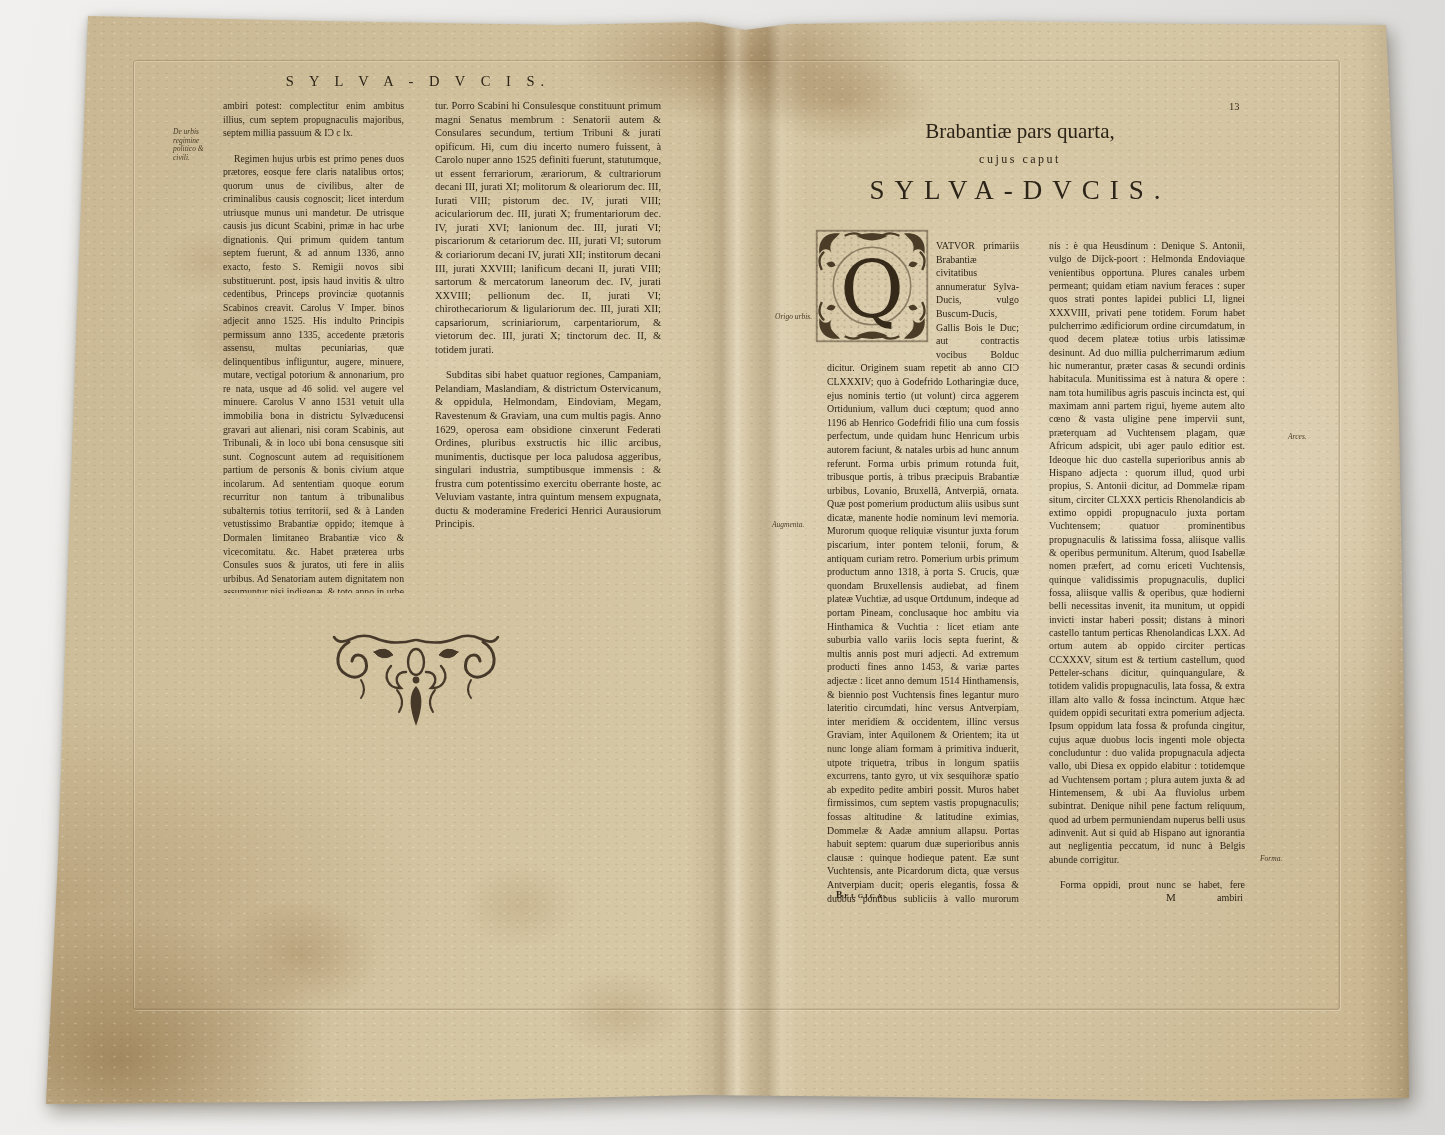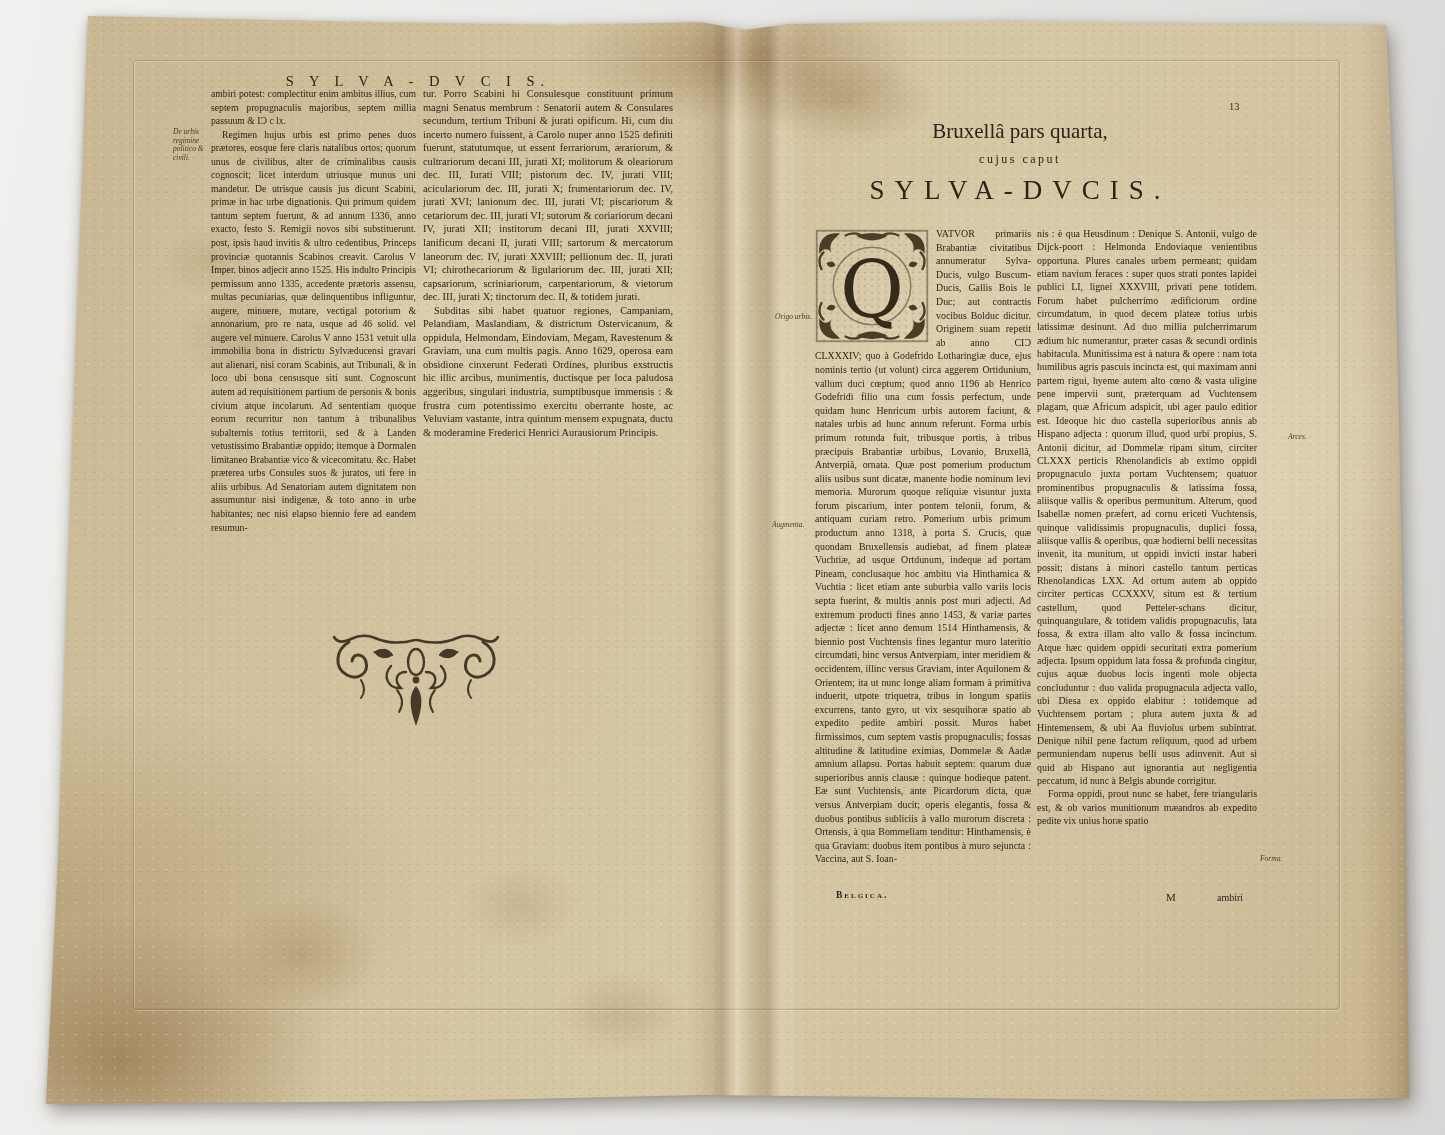--- a/index.html
+++ b/index.html
@@ -33,21 +33,21 @@
                inset -5px 0 7px -4px rgba(70,50,25,.45),
                inset 4px 0 6px -4px rgba(120,90,50,.4),
                inset 0 4px 6px -4px rgba(120,90,50,.35);}
   .fold{position:absolute;left:688px;top:0;width:116px;height:100%;
     background:linear-gradient(90deg, rgba(120,90,50,0) 0%, rgba(120,90,50,.13) 20%, rgba(90,65,35,.22) 29%, rgba(250,244,228,.30) 42%, rgba(120,90,50,.10) 55%, rgba(90,65,35,.20) 68%, rgba(250,244,228,.18) 80%, rgba(120,90,50,0) 100%);}
   .platemark{position:absolute;left:133px;top:60px;width:1205px;height:948px;border-radius:3px;
     border:1px solid rgba(110,85,50,.28);
     box-shadow:1px 1px 0 rgba(250,243,225,.32), inset 1px 1px 0 rgba(250,243,225,.28), inset -1px -1px 0 rgba(110,85,50,.12);}
   .body-text{position:absolute;text-align:justify;color:#2c2418;overflow:hidden;
     font-family:"Liberation Serif","DejaVu Serif",serif;}
-  .body-text p{margin:0;text-indent:11px;}
+  .body-text p{margin:12px;text-indent:11px;}
   .body-text p.cont{text-indent:0;}
   .lp1{left:211px;top:87px;width:205px;height:506px;font-size:9.7px;line-height:13.55px;}
   .lp2{left:423px;top:87px;width:250px;height:472px;font-size:10.4px;line-height:13.55px;}
   .rp1{left:815px;top:227px;width:216px;height:680px;font-size:9.9px;line-height:13.6px;}
   .rp2{left:1037px;top:227px;width:220px;height:662px;font-size:9.9px;line-height:13.35px;}
   .lp-title{position:absolute;left:272px;top:73px;width:292px;text-align:center;
     font-size:14.5px;letter-spacing:6px;color:#2c2418;white-space:nowrap;}
   .rp-pagenum{position:absolute;left:1229px;top:101px;font-size:10.5px;color:#3a2f1f;}
   .rp-h1{position:absolute;left:800px;top:119px;width:440px;text-align:center;font-size:21px;color:#2c2418;}
   .rp-h2{position:absolute;left:800px;top:152px;width:440px;text-align:center;font-size:12px;letter-spacing:2.5px;color:#2c2418;}
@@ -102,21 +102,21 @@
           </defs>
           <use href="#halfOrn"></use>
           <use href="#halfOrn" transform="translate(178,0) scale(-1,1)"></use>
           <ellipse cx="89" cy="32" rx="8" ry="13" fill="none" stroke="#46392a" stroke-width="2.4"></ellipse>
           <circle cx="89" cy="50" r="3.4" fill="#46392a"></circle>
           <path d="M89 56 C80 66 84 82 89 96 C94 82 98 66 89 56 Z" fill="#46392a"></path>
         </svg>
       </div>
 
       <div class="rp-pagenum">13</div>
-      <div class="rp-h1">Bruxellâ pars quarta,</div>
+      <div class="rp-h1">Brabantiæ pars quarta,</div>
       <div class="rp-h2">cujus caput</div>
       <div class="rp-h3">SYLVA-DVCIS.</div>
 
       <div class="mnote" style="left:775px;top:313px;width:40px;">Origo urbis.</div>
       <div class="mnote" style="left:772px;top:521px;width:46px;">Augmenta.</div>
       <div class="mnote" style="left:1288px;top:433px;width:40px;">Arces.</div>
       <div class="mnote" style="left:1260px;top:855px;width:40px;">Forma.</div>
 
       <div class="body-text rp1">
         <div class="dropcap">

